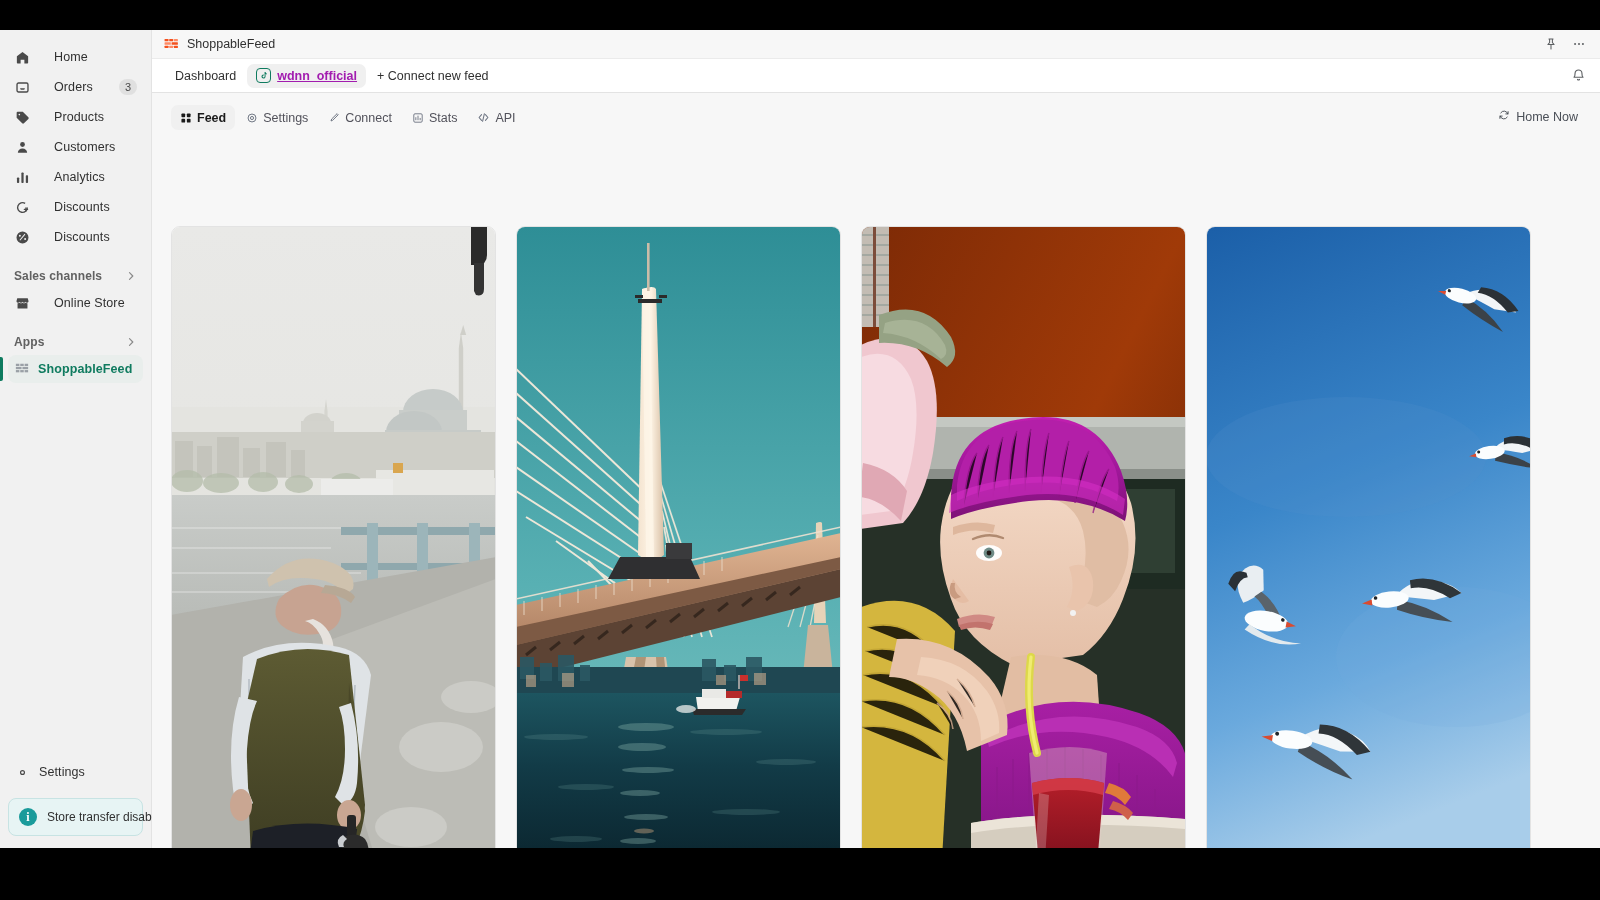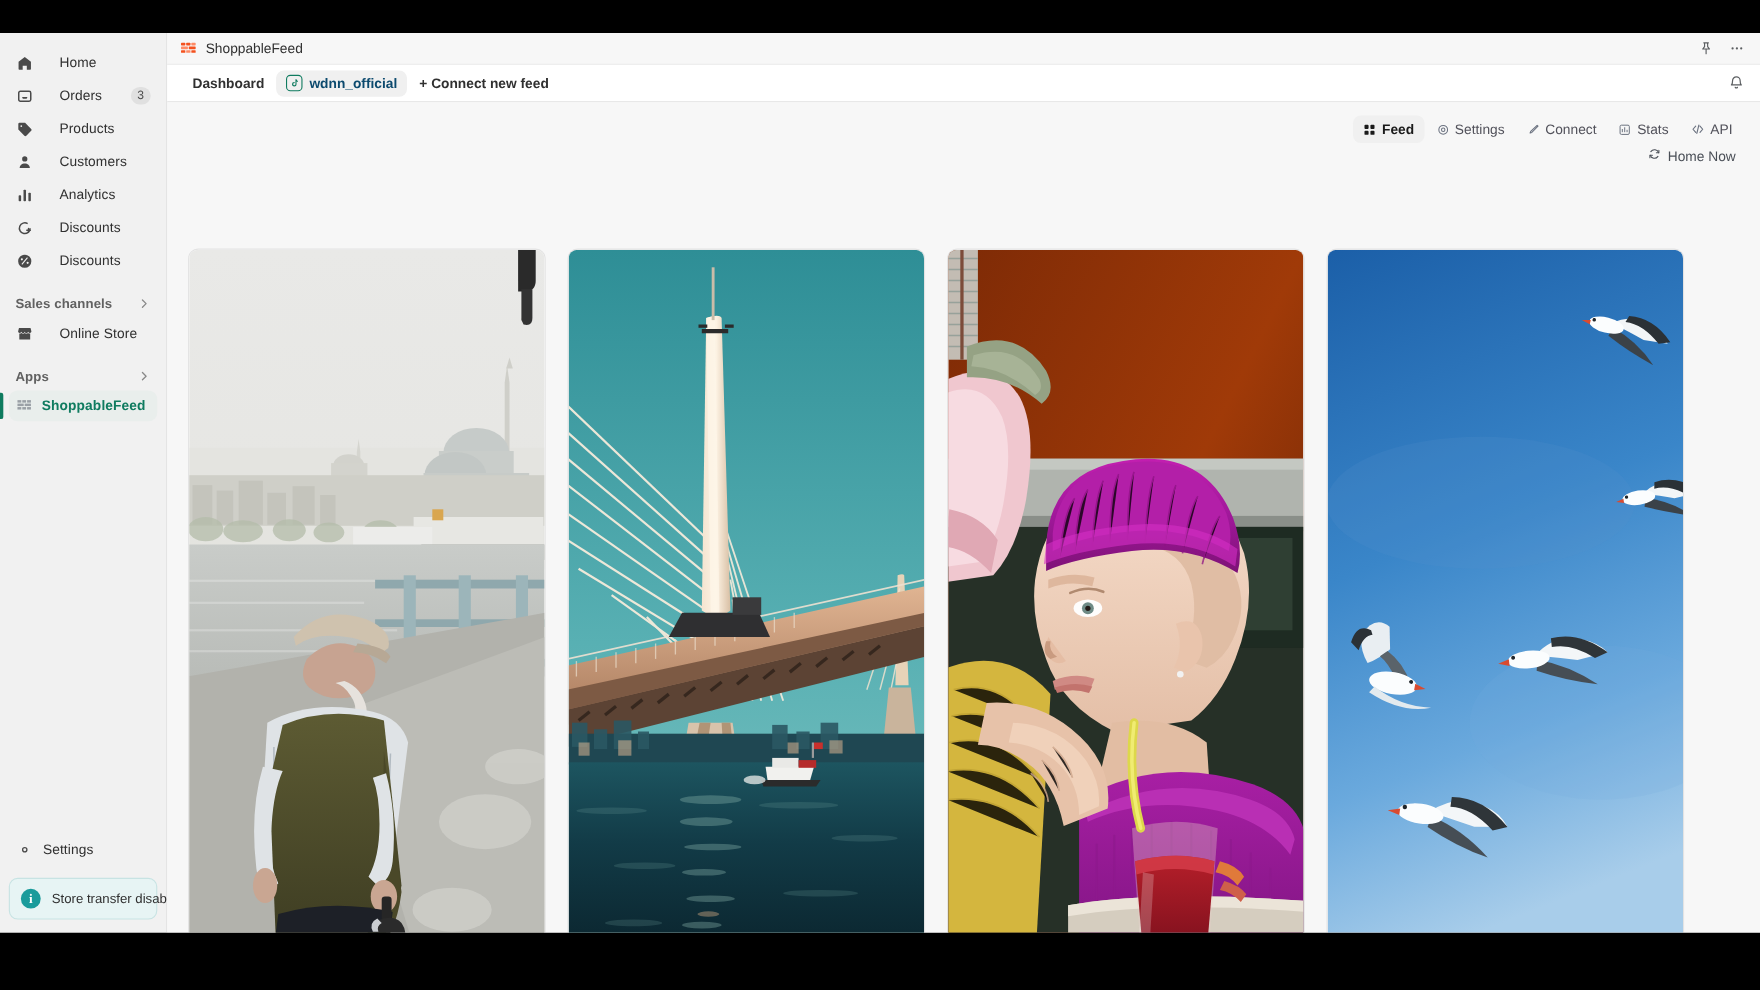--- a/index.html
+++ b/index.html
@@ -200,44 +200,44 @@
     padding: 0 9px;
     border-radius: 7px;
     font-size: 12.5px;
     color: #303030;
     font-weight: 600;
     cursor: pointer;
     white-space: nowrap;
   }
   .tab.feed-tab {
     background: #f0f0f0;
-    color: #0c4a6e;
-  }
-  .tab.plain { font-weight: 700; color: #303030; }
+    color: #a21caf;
+    text-decoration: underline;
+  }
+  .tab.plain { font-weight: 400; color: #303030; }
   .tab-bell { margin-left: auto; color: #5c5f62; cursor: pointer; display:flex; }
   .tiktok-badge {
     width: 15px; height: 15px;
     border: 1.3px solid #0f7b5f;
     border-radius: 4px;
     display: flex; align-items: center; justify-content: center;
     color: #0f7b5f;
     flex: 0 0 15px;
   }
 
   .content {
     flex: 1;
     position: relative;
     overflow: hidden;
     background: #f7f7f7;
   }
   .toolbar {
     display: flex;
-    align-items: flex-end;
+    align-items: flex-start;
     padding: 12px 16px 10px 19px;
-    flex-direction: column;
   }
   .seg {
     display: flex;
     align-items: center;
     gap: 2px;
   }
   .seg-btn {
     display: flex;
     align-items: center;
     gap: 5px;

